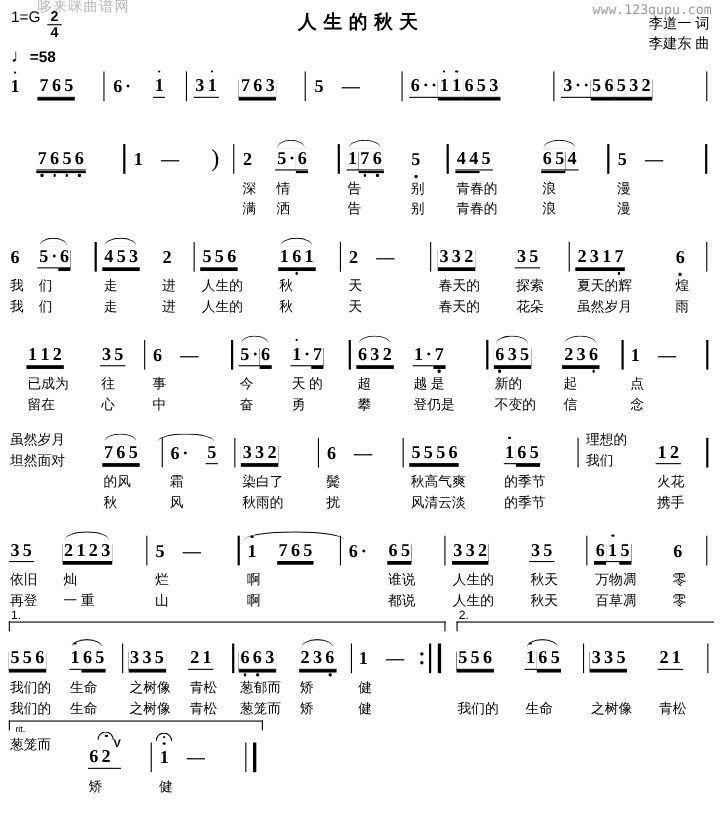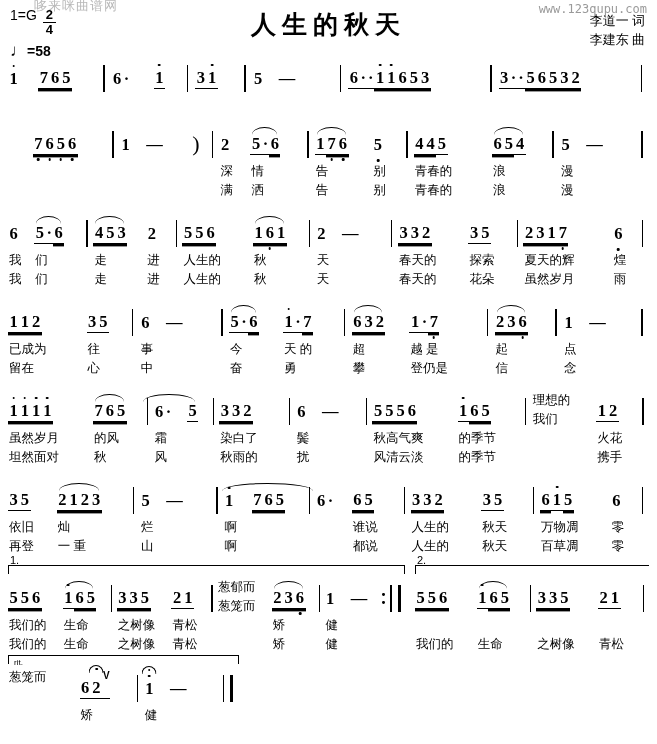--- a/index.html
+++ b/index.html
@@ -17,21 +17,21 @@
             font-family:"Liberation Sans",sans-serif;}
   .keyrow{display:flex;align-items:flex-start;}
   .keysig{font-size:14px;}
   .ts{display:inline-flex;flex-direction:column;align-items:center;margin-left:6px;
       font-size:13px;font-weight:bold;line-height:1.05;}
   .ts .tnum{padding:0 3px;}
   .ts .tden{border-top:1px solid #000;padding:0 3px;}
   .temporow{margin-top:6px;font-size:14px;font-weight:bold;}
   .temporow .qnote{font-size:17px;}
   .title{position:absolute;left:0;right:0;top:8px;text-align:center;
-         font-size:25px;font-weight:600;letter-spacing:6px;}
+         font-size:17px;font-weight:600;letter-spacing:6px;}
   .credits{position:absolute;right:12px;top:12px;text-align:right;
            font-size:13px;line-height:1.45;}
 
   
   .score{position:absolute;left:8px;right:8px;top:58px;}
   .sys{display:flex;align-items:flex-start;margin-bottom:13px;}
   .sys1{margin-bottom:28px;}
   .sys7{margin-top:22px;}
   .sys8{margin-top:14px;width:36%;}
   .grp{display:flex;position:relative;}
@@ -148,20 +148,27 @@
               <span class="bline"></span>
             </div>
           </div>
           <div class="cell" style="flex: 2.5 0 auto;">
             <div class="notes">
               <span class="gn">
                 <span class="sg u1"><span class="nd">3</span><span class="nd">1<i class="hi"></i></span></span>
               </span>
             </div>
           </div>
+          <div class="cell" style="flex: 3 0 auto;">
+            <div class="notes">
+              <span class="gn">
+                <span class="sg u2"><span class="nd">7</span><span class="nd">6</span><span class="nd">3</span></span>
+              </span>
+            </div>
+          </div>
           <div class="cell bcell" style="flex: 0.4 0 auto;">
             <div class="notes">
               <span class="bline"></span>
             </div>
           </div>
           <div class="cell" style="flex: 4 0 auto;">
             <div class="notes">
               <span class="gn">
                 <span class="sg"><span class="nd">5</span><span class="dash">—</span></span>
               </span>
@@ -493,21 +500,21 @@
             <div class="notes">
               <span class="bline"></span>
             </div>
             <div class="lrow"></div>
             <div class="lrow"></div>
           </div>
         </div>
       </div>
       <div class="sys sys4">
         <div class="grp" style="flex: 38.7 0 0%;">
-          <div class="cell" style="flex: 5 0 auto;">
+          <div class="cell" style="flex: 5 0 auto; margin-left: 16px;">
             <div class="notes">
               <span class="gn">
                 <span class="sg u2"><span class="nd">1</span><span class="nd">1</span><span class="nd">2</span></span>
               </span>
             </div>
             <div class="lrow">已成为</div>
             <div class="lrow">留在</div>
           </div>
           <div class="cell" style="flex: 2.5 0 auto;">
             <div class="notes">
@@ -588,20 +595,30 @@
             </div>
             <div class="lrow">越 是</div>
             <div class="lrow">登仍是</div>
           </div>
           <div class="cell bcell" style="flex: 0.4 0 auto;">
             <div class="notes">
               <span class="bline"></span>
             </div>
             <div class="lrow"></div>
             <div class="lrow"></div>
+          </div>
+          <div class="cell" style="flex: 4.2 0 auto;">
+            <div class="notes">
+              <span class="gn">
+                <span class="sg u2"><span class="nd">6<i class="lo"></i></span><span class="nd">3</span><span class="nd">5</span></span>
+                <i class="tie"></i>
+              </span>
+            </div>
+            <div class="lrow">新的</div>
+            <div class="lrow">不变的</div>
           </div>
           <div class="cell" style="flex: 3 0 auto;">
             <div class="notes">
               <span class="gn">
                 <span class="sg u2"><span class="nd">2</span><span class="nd">3</span><span class="nd">6<i class="lo"></i></span></span>
                 <i class="tie"></i>
               </span>
             </div>
             <div class="lrow">起</div>
             <div class="lrow">信</div>
@@ -627,25 +644,20 @@
               <span class="bline"></span>
             </div>
             <div class="lrow"></div>
             <div class="lrow"></div>
           </div>
         </div>
       </div>
       <div class="sys sys5">
         <div class="grp" style="flex: 46.8 0 0%;">
           <div class="cell" style="flex: 6 0 auto;">
-            <div class="notes">
-              <span class="gn">
-                <span class="sg u2"><span class="nd">1<i class="hi"></i></span><span class="nd">1<i class="hi"></i></span><span class="nd">1<i class="hi"></i></span><span class="nd">1<i class="hi"></i></span></span>
-              </span>
-            </div>
             <div class="lrow">虽然岁月</div>
             <div class="lrow">坦然面对</div>
           </div>
           <div class="cell" style="flex: 3 0 auto;">
             <div class="notes">
               <span class="gn">
                 <span class="sg u2"><span class="nd">7</span><span class="nd">6</span><span class="nd">5</span></span>
                 <i class="tie"></i>
               </span>
             </div>
@@ -963,20 +975,25 @@
             <div class="lrow">青松</div>
           </div>
           <div class="cell bcell" style="flex: 0.4 0 auto;">
             <div class="notes">
               <span class="bline"></span>
             </div>
             <div class="lrow"></div>
             <div class="lrow"></div>
           </div>
           <div class="cell" style="flex: 5 0 auto;">
+            <div class="notes">
+              <span class="gn">
+                <span class="sg u2"><span class="nd">6<i class="lo"></i></span><span class="nd">6<i class="lo"></i></span><span class="nd">3</span></span>
+              </span>
+            </div>
             <div class="lrow">葱郁而</div>
             <div class="lrow">葱笼而</div>
           </div>
           <div class="cell" style="flex: 3.2 0 auto;">
             <div class="notes">
               <span class="gn">
                 <span class="sg u2"><span class="nd">2</span><span class="nd">3</span><span class="nd">6<i class="lo"></i></span></span>
                 <i class="tie"></i>
               </span>
             </div>

